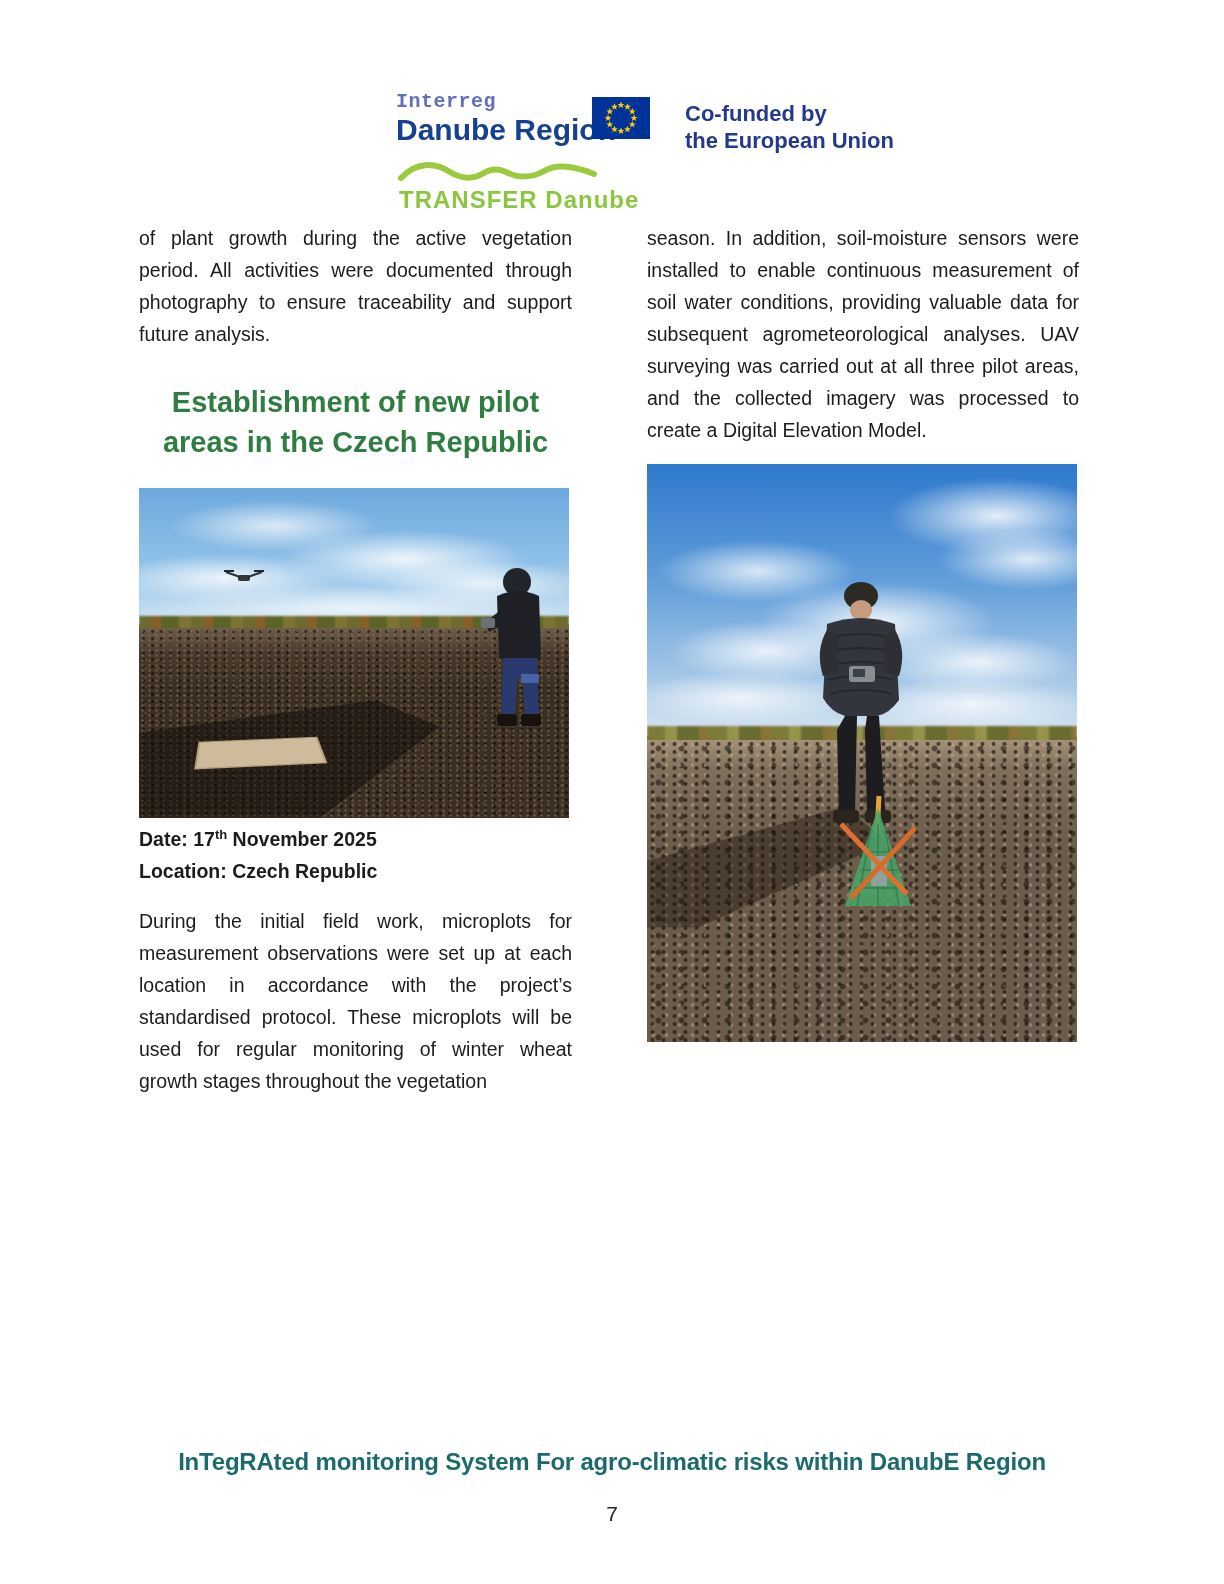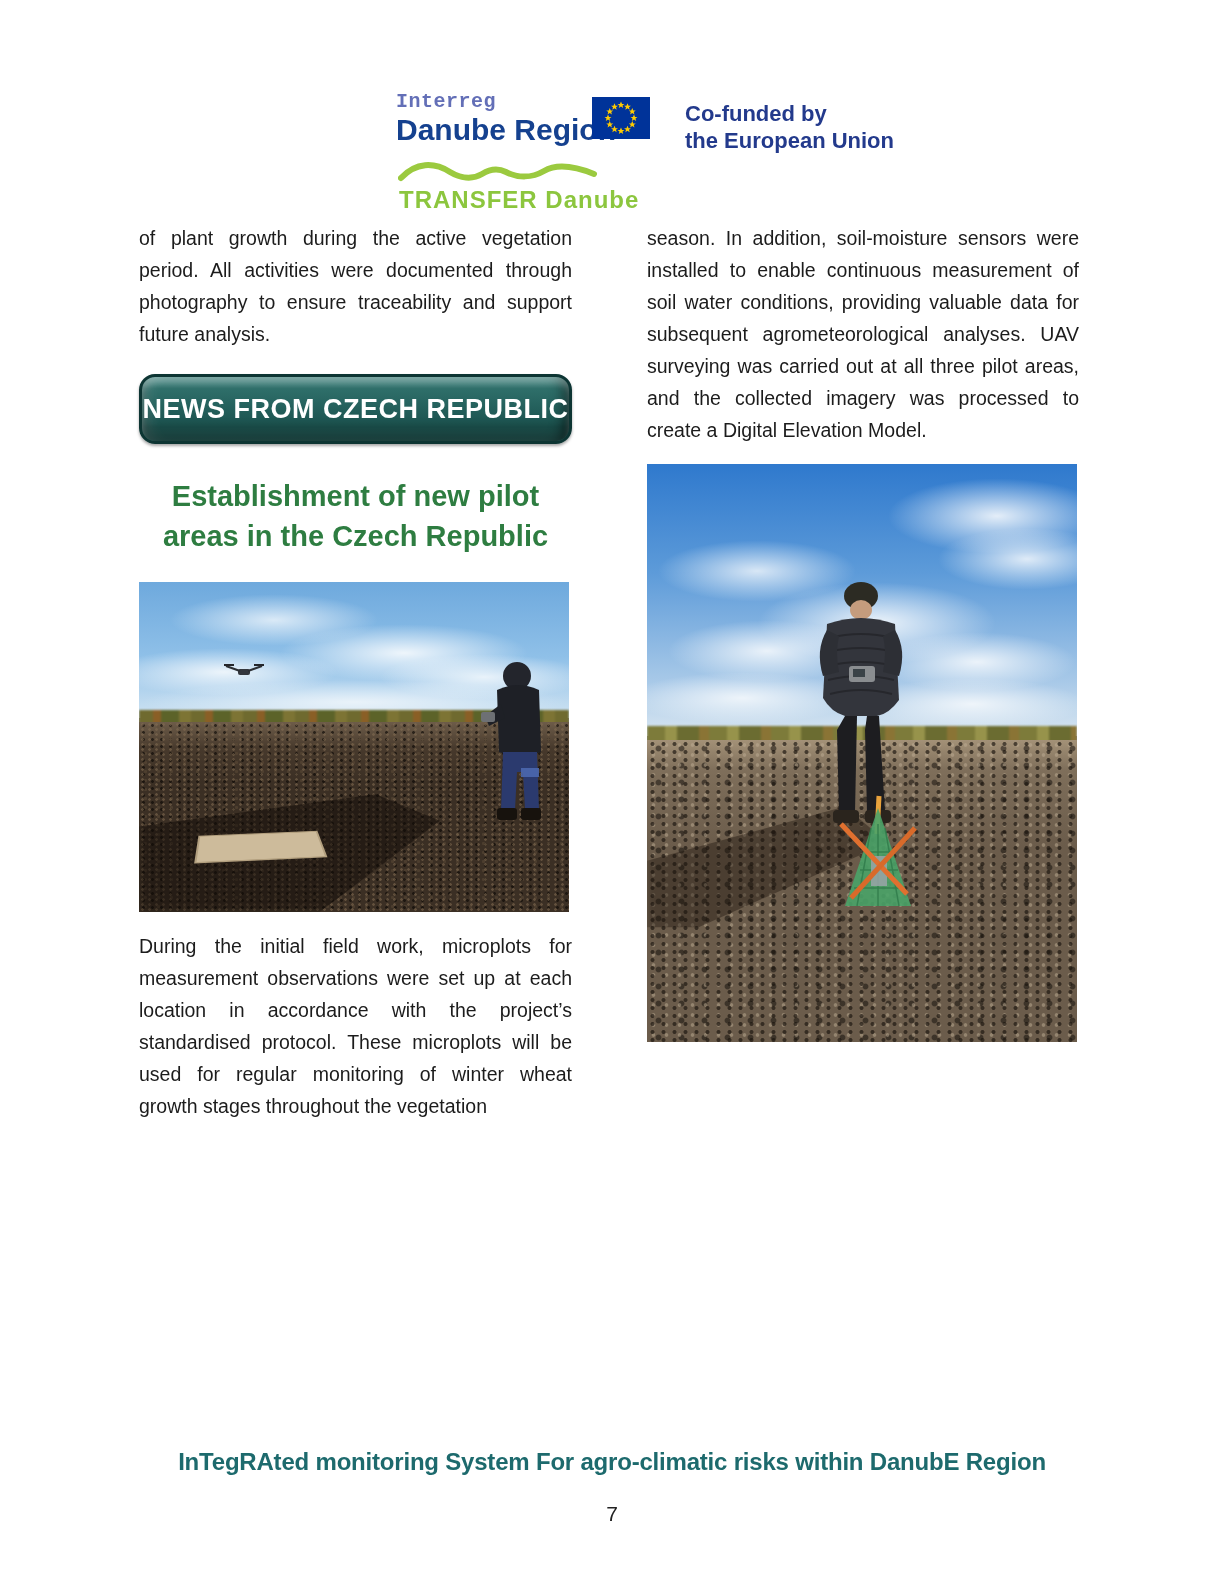--- a/index.html
+++ b/index.html
@@ -114,23 +114,20 @@
   </div>
 
   <svg class="wave" width="200" height="30" viewBox="0 0 200 30">
     <path d="M3,22 C18,6 36,6 52,16 C62,22 74,24 84,18 C92,13 100,12 108,16 C120,22 134,22 146,15 C158,8 176,10 196,18" fill="none" stroke="#9bca3f" stroke-width="6" stroke-linecap="round"></path>
   </svg>
   <div class="transfer">TRANSFER Danube</div>
 
   <div class="col col-left">
     <p>of plant growth during the active vegetation period. All activities were documented through photography to ensure traceability and support future analysis.</p>
 
-    <div class="banner">
-      <span>NEWS FROM CZECH REPUBLIC</span>
-    </div>
 
     <div class="headline">Establishment of new pilot areas in the Czech Republic</div>
 
 
     <div class="photo photo1">
       <div class="sky"></div>
       <div class="cloud" style="left:30px;top:12px;width:210px;height:52px;opacity:.75;"></div>
       <div class="cloud" style="left:140px;top:42px;width:250px;height:58px;opacity:.9;"></div>
       <div class="cloud" style="left:-30px;top:66px;width:230px;height:48px;opacity:.85;"></div>
       <div class="cloud" style="left:240px;top:72px;width:210px;height:46px;opacity:.8;"></div>
@@ -151,20 +148,24 @@
         <path d="M20,30 Q40,20 62,30 L64,92 Q42,100 22,92 Z" fill="#1e2026"></path>
         <path d="M24,44 L8,56 L12,66 L28,58 Z" fill="#1e2026"></path>
         <rect x="4" y="52" width="14" height="10" rx="2" fill="#6d7074"></rect>
         <path d="M26,92 L60,92 L62,150 L48,150 L46,112 L40,112 L38,150 L24,150 Z" fill="#2b3a6e"></path>
         <rect x="44" y="108" width="18" height="9" fill="#4d6bb3" opacity=".85"></rect>
         <rect x="20" y="148" width="20" height="12" rx="3" fill="#17120d"></rect>
         <rect x="44" y="148" width="20" height="12" rx="3" fill="#17120d"></rect>
       </svg>
     </div>
 
+    <p class="datecap">
+      <span><span>Date: 17</span><sup>th</sup><span> November 2025</span></span><br>
+      <span>Location: Czech Republic</span>
+    </p>
 
     <p class="para-follow">During the initial field work, microplots for measurement observations were set up at each location in accordance with the project’s standardised protocol. These microplots will be used for regular monitoring of winter wheat growth stages throughout the vegetation</p>
   </div>
 
   <div class="col col-right">
     <p>season. In addition, soil-moisture sensors were installed to enable continuous measurement of soil water conditions, providing valuable data for subsequent agrometeorological analyses. UAV surveying was carried out at all three pilot areas, and the collected imagery was processed to create a Digital Elevation Model.</p>
 
     <div class="photo photo2">
       <div class="sky"></div>
       <div class="cloud" style="left:240px;top:14px;width:220px;height:76px;opacity:.9;"></div>

